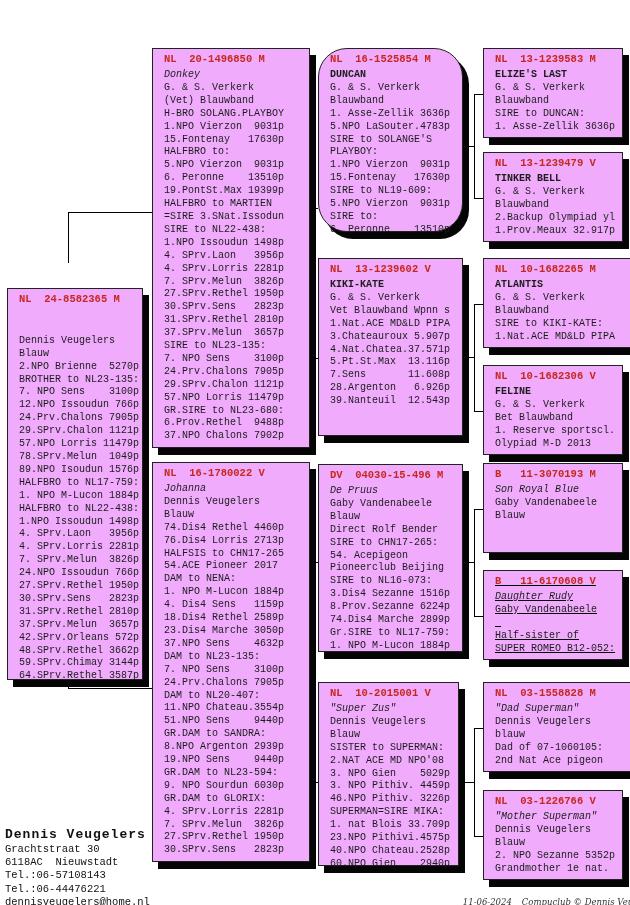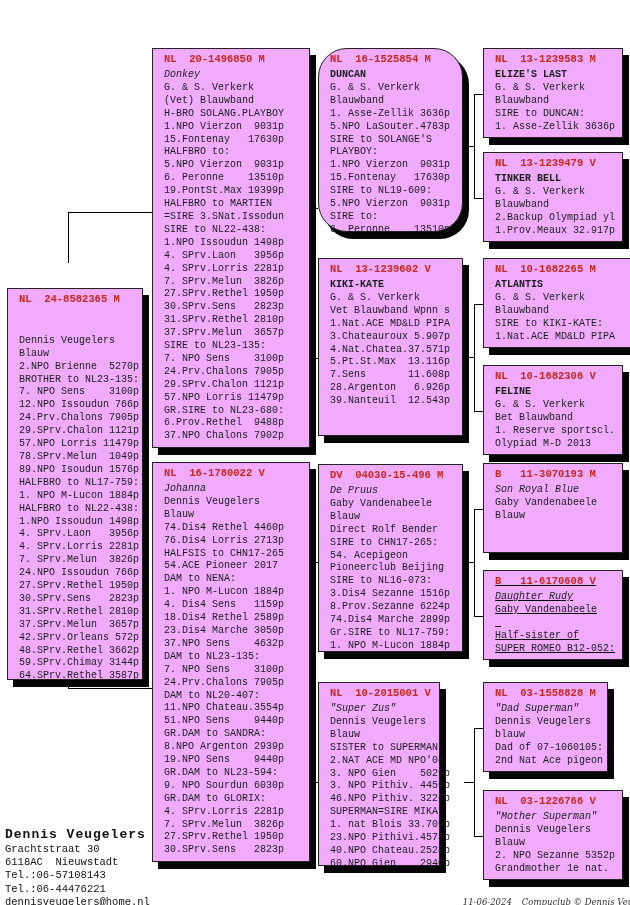--- a/index.html
+++ b/index.html
@@ -17,28 +17,28 @@
   .ln.bi{font-weight:bold;}
   .cx,.cy{position:absolute;background:#000;}
   .cx{height:1px;}
   .cy{width:1px;}
   #b-subject{left:7px;top:262px;width:136px;height:392px;margin-top:26px;}
   #b-sire{left:152px;top:48px;width:158px;height:400px;}
   #b-dam{left:152px;top:462px;width:158px;height:400px;}
   #b-gp1{left:318px;top:48px;width:145px;height:184px;border-radius:29px;}
   #b-gp2{left:318px;top:258px;width:145px;height:178px;}
   #b-gp3{left:318px;top:464px;width:145px;height:188px;}
-  #b-gp4{left:318px;top:682px;width:122px;height:184px;}
+  #b-gp4{left:318px;top:682px;width:141px;height:184px;}
   #b-ggp1{left:483px;top:48px;width:140px;height:90px;}
   #b-ggp2{left:483px;top:152px;width:140px;height:90px;}
   #b-ggp3{left:483px;top:258px;width:164px;height:90px;}
   #b-ggp4{left:483px;top:365px;width:140px;height:90px;}
   #b-ggp5{left:483px;top:463px;width:140px;height:90px;}
   #b-ggp6{left:483px;top:570px;width:140px;height:90px;text-decoration:underline;}
-  #b-ggp7{left:483px;top:682px;width:125px;height:90px;}
+  #b-ggp7{left:483px;top:682px;width:148px;height:90px;}
   #b-ggp8{left:483px;top:790px;width:140px;height:90px;}
   .contact{position:absolute;left:5px;top:826px;color:#111;}
   .contact .cname{font:bold 13px/17px "Liberation Mono",monospace;letter-spacing:1px;}
   .contact .cline{font:10.5px/13.2px "Liberation Mono",monospace;white-space:pre;}
   .footer{position:absolute;left:452px;top:887px;font:italic 8.5px "DejaVu Serif",serif;
           color:#333;white-space:pre;}
   .footer span{margin-right:10px;}
 </style>
 </head>
 <body>

